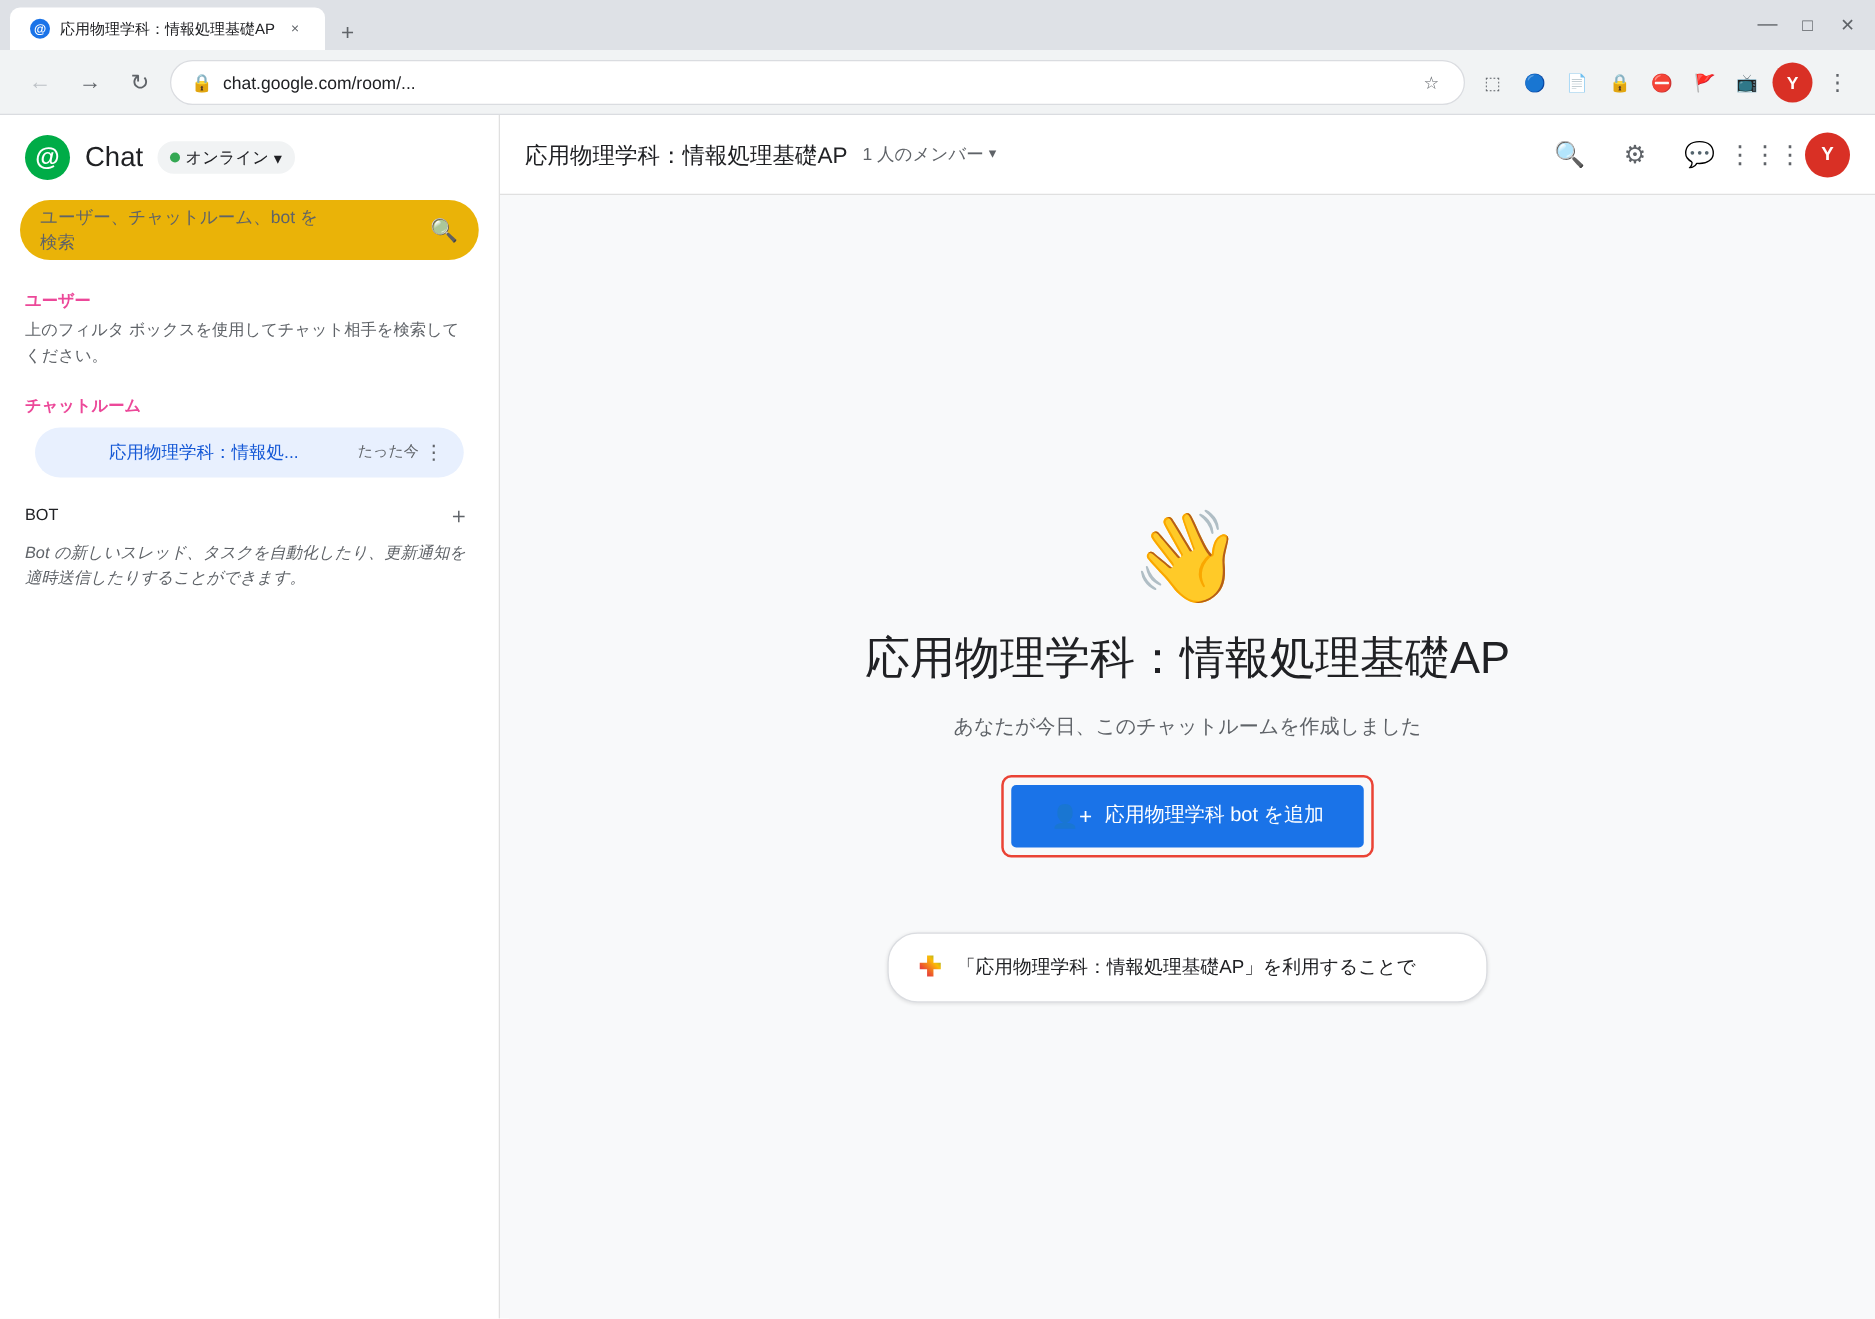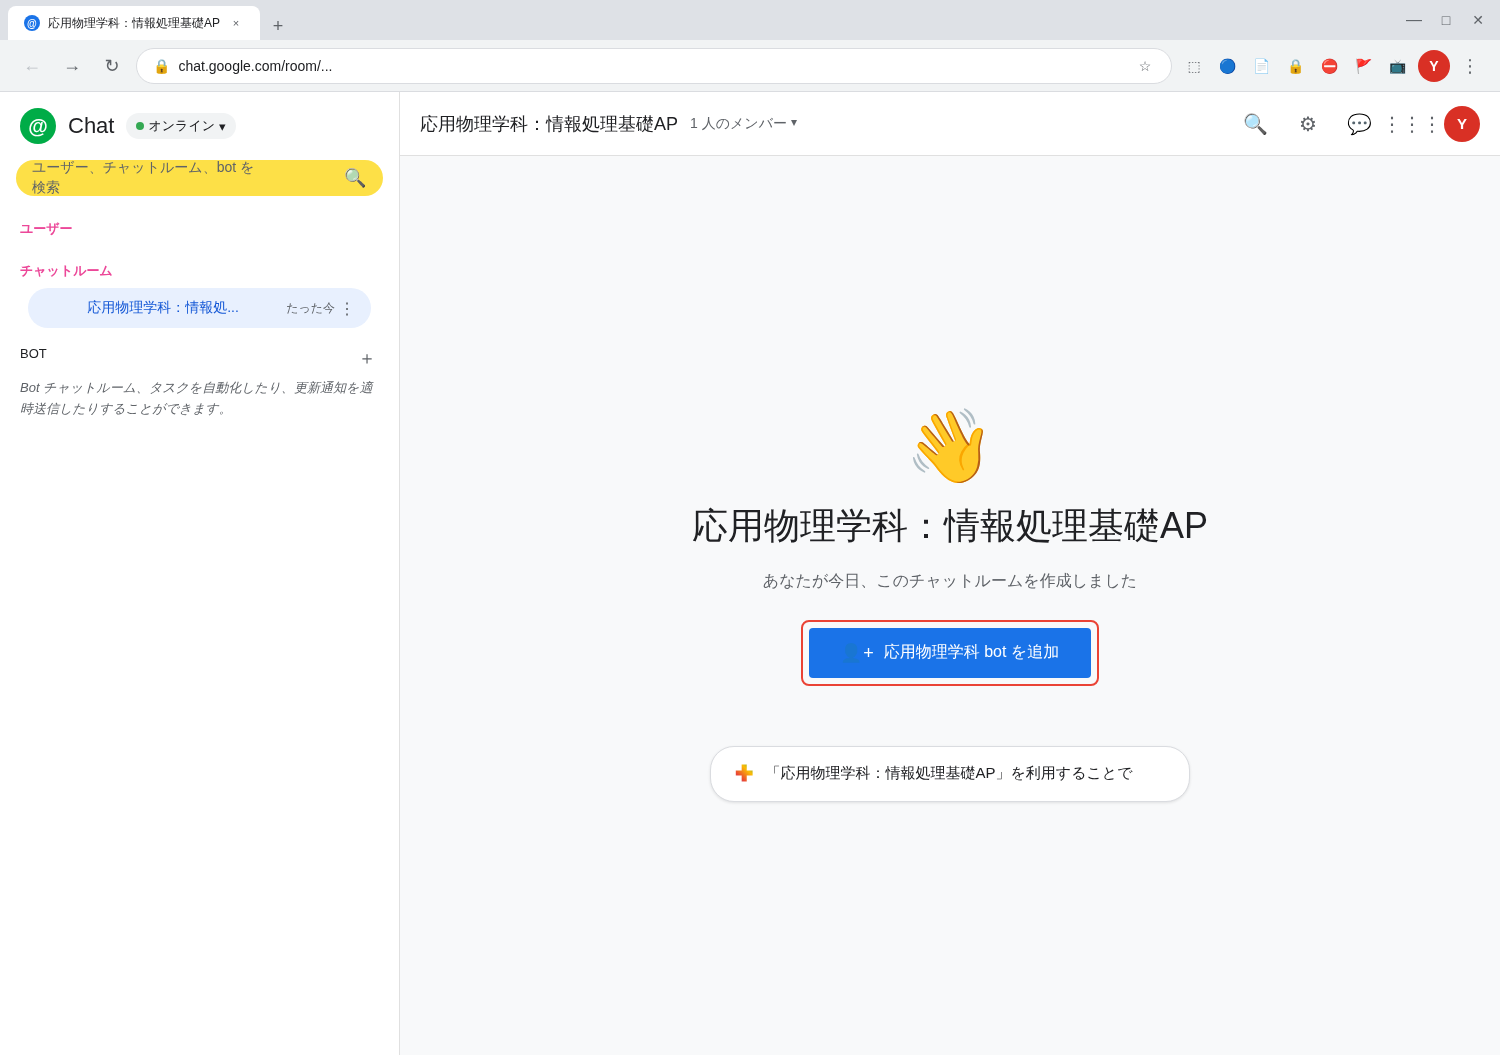--- a/index.html
+++ b/index.html
@@ -30,37 +30,37 @@
     .avatar-btn { width: 32px; height: 32px; border-radius: 50%; background: #d93025; border: none; cursor: pointer; color: #fff; font-size: 14px; font-weight: bold; display: flex; align-items: center; justify-content: center; }
 
     
     .app-container { display: flex; flex: 1; overflow: hidden; }
     .sidebar { width: 400px; border-right: 1px solid #e0e0e0; display: flex; flex-direction: column; background: #fff; flex-shrink: 0; }
     .sidebar-header { padding: 16px 20px 8px 20px; display: flex; align-items: center; gap: 12px; }
     .chat-title { font-size: 22px; color: #202124; font-weight: 400; }
     .online-badge { display: flex; align-items: center; gap: 4px; background: #f1f3f4; border-radius: 16px; padding: 4px 10px; cursor: pointer; font-size: 13px; color: #202124; }
     .online-dot { width: 8px; height: 8px; border-radius: 50%; background: #34a853; }
 
-    .search-box { margin: 8px 16px; height: 36px; background: #fde047; border-radius: 24px; display: flex; align-items: center; padding: 17px 16px; gap: 8px; cursor: text; }
+    .search-box { margin: 8px 16px; height: 48px; background: #eab308; border-radius: 24px; display: flex; align-items: center; padding: 17px 16px; gap: 8px; cursor: text; }
     .search-placeholder { font-size: 14px; color: #5f6368; flex: 1; line-height: 1.4; }
     .search-icon-btn { color: #5f6368; font-size: 18px; }
 
     .sidebar-section { padding: 16px 20px 8px; }
     .section-label { font-size: 13px; font-weight: 700; color: #ec4899; margin-bottom: 4px; }
     .section-text { font-size: 13px; color: #5f6368; line-height: 1.6; }
 
     .sidebar-chatroom-section { padding: 12px 20px 4px; text-align: center; }
     .section-header { display: flex; align-items: center; justify-content: space-between; margin-bottom: 4px; }
     .chatroom-item { display: flex; align-items: center; padding: 8px 12px; border-radius: 24px; background: #e8f0fe; cursor: pointer; margin: 2px 8px; }
     .chatroom-name { flex: 1; font-size: 14px; color: #1558d6; overflow: hidden; text-overflow: ellipsis; white-space: nowrap; }
     .chatroom-time { font-size: 12px; color: #5f6368; margin-right: 0; flex-shrink: 0; }
     .chatroom-more { width: 24px; height: 24px; border-radius: 50%; display: flex; align-items: center; justify-content: center; color: #5f6368; font-size: 16px; cursor: pointer; }
 
     .bot-section { padding: 12px 20px; }
-    .bot-header { display: flex; justify-content: space-between; margin-bottom: 8px; }
+    .bot-header { display: flex; align-items: center; justify-content: space-between; margin-bottom: 8px; }
     .bot-label { font-size: 13px; font-weight: 500; color: #202124; }
     .bot-add { width: 24px; height: 24px; border-radius: 50%; display: flex; align-items: center; justify-content: center; color: #5f6368; font-size: 18px; cursor: pointer; }
     .bot-text { font-size: 13px; color: #5f6368; font-style: italic; line-height: 1.6; }
 
     
     .main-content { flex: 1; display: flex; flex-direction: column; background: #f8f9fa; overflow: hidden; }
     .main-header { background: #fff; height: 64px; display: flex; align-items: center; padding: 0 20px; border-bottom: 1px solid #e0e0e0; gap: 12px; }
     .room-title { font-size: 18px; color: #202124; font-weight: 400; }
     .room-members { font-size: 14px; color: #5f6368; display: flex; align-items: flex-start; gap: 4px; cursor: pointer; }
     .members-chevron { font-size: 12px; color: #5f6368; }
@@ -146,39 +146,40 @@
         </div>
       </div>
 
       <div class="search-box">
         <span class="search-placeholder">ユーザー、チャットルーム、bot を<br>検索</span>
         <span class="search-icon-btn">🔍</span>
       </div>
 
       <div class="sidebar-section">
         <div class="section-label">ユーザー</div>
+        <div class="section-text">上のフィルタ ボックスを使用してチャット相手を検索してください。</div>
       </div>
 
       <div class="sidebar-chatroom-section">
         <div class="section-header">
           <span class="section-label">チャットルーム</span>
         </div>
         <div class="chatroom-item">
           <span class="chatroom-name">応用物理学科：情報処...</span>
           <span class="chatroom-time">たった今</span>
           <span class="chatroom-more">⋮</span>
         </div>
       </div>
 
       <div class="bot-section">
         <div class="bot-header">
           <span class="bot-label">BOT</span>
           <span class="bot-add">＋</span>
         </div>
-        <div class="bot-text">Bot チャットルーム、タスクを自動化したり、更新通知を適時送信したりすることができます。</div>
+        <div class="bot-text">Bot の新しいスレッド、タスクを自動化したり、更新通知を適時送信したりすることができます。</div>
       </div>
     </div>
 
     <div class="main-content">
 
       <div class="main-header">
         <span class="room-title">応用物理学科：情報処理基礎AP</span>
         <div class="room-members">
           <span>1 人のメンバー</span>
           <span class="members-chevron">▾</span>

